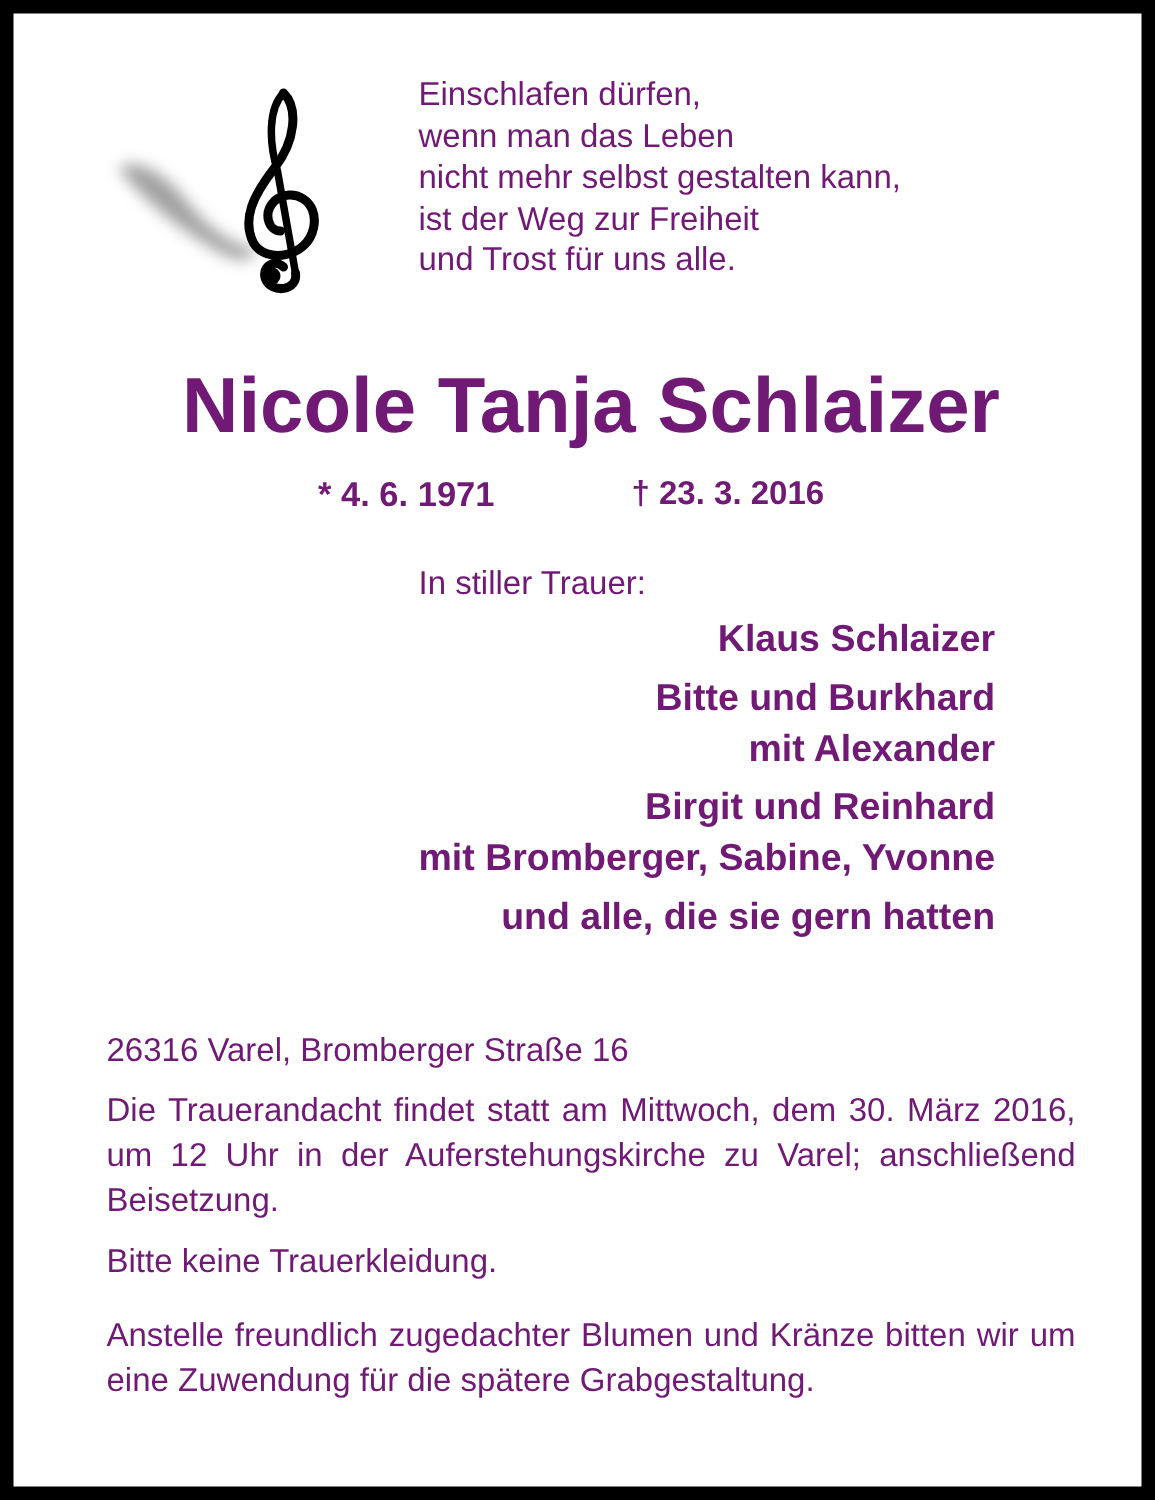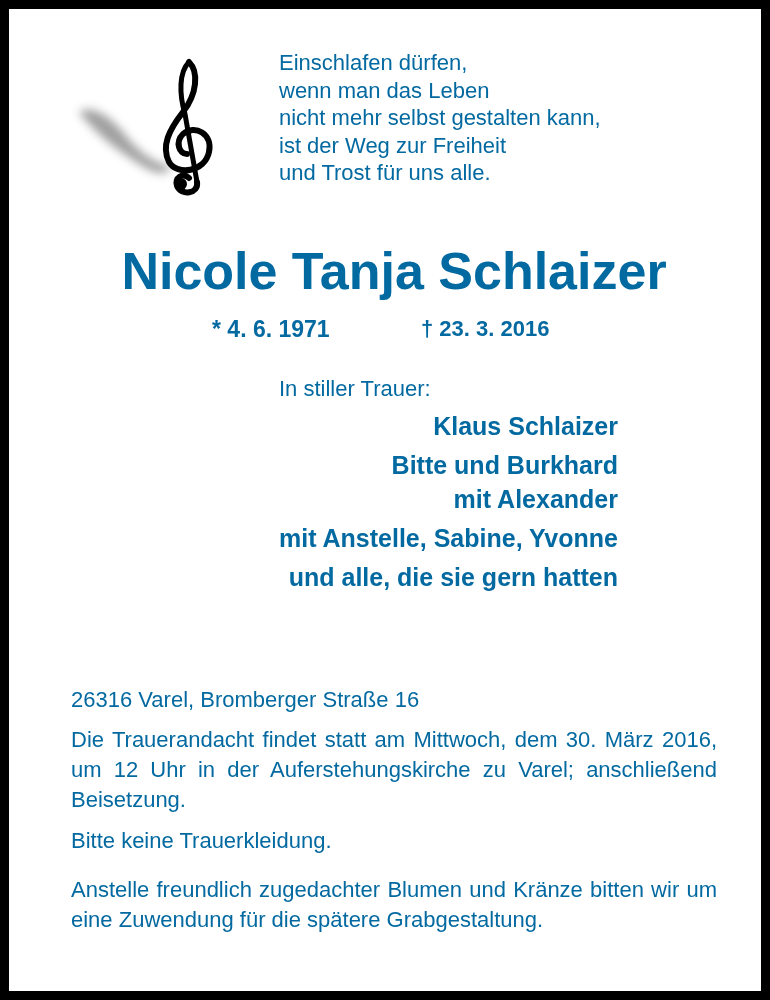--- a/index.html
+++ b/index.html
@@ -4,21 +4,21 @@
   <style>
     html, body { margin: 0; padding: 0; background: #ffffff; }
     body { width: 770px; height: 1000px; position: relative; overflow: hidden; }
     .frame {
       position: absolute; left: 0; top: 0;
       width: 770px; height: 1000px;
       box-sizing: border-box;
       border: 9px solid #000000;
       background: #ffffff;
     }
-    .txt { font-family: "Liberation Sans", sans-serif; color: #0369a1; position: absolute; margin: 0; }
+    .txt { font-family: "Liberation Sans", sans-serif; color: #701a75; position: absolute; margin: 0; }
     .clef { position: absolute; left: 62px; top: 45px; width: 160px; height: 145px; }
     .poem { left: 270px; top: 40px; font-size: 22px; line-height: 27.5px; white-space: nowrap; }
     .poem div { height: 27.5px; }
     .name { left: 0; width: 770px; top: 230px; text-align: center; font-size: 52px; font-weight: bold; line-height: 64px; white-space: nowrap; }
     .birth { left: 203px; top: 305px; font-size: 23px; font-weight: bold; line-height: 30px; white-space: nowrap; }
     .death { left: 412px; top: 305px; font-size: 22px; font-weight: bold; line-height: 30px; white-space: nowrap; }
     .mourners { left: 270px; top: 365px; }
     .intro { font-size: 22px; line-height: 30px; font-weight: normal; white-space: nowrap; }
     .group { font-size: 25px; font-weight: bold; line-height: 34px; white-space: nowrap; margin-top: 5px; }
     .group div { height: 34px; text-align: right; }
@@ -64,21 +64,22 @@
   <div class="txt mourners">
     <div class="intro">In stiller Trauer:</div>
     <div class="group">
       <div>Klaus Schlaizer</div>
     </div>
     <div class="group">
       <div>Bitte und Burkhard</div>
       <div>mit Alexander</div>
     </div>
     <div class="group">
-      <div>mit Anstelle, Sabine, Yvonne</div>
+      <div>Birgit und Reinhard</div>
+      <div>mit Bromberger, Sabine, Yvonne</div>
     </div>
     <div class="group">
       <div>und alle, die sie gern hatten</div>
     </div>
   </div>
 
   <div class="txt block address">26316 Varel, Bromberger Straße 16</div>
   <div class="txt block service">Die Trauerandacht findet statt am Mittwoch, dem 30. März 2016, um 12 Uhr in der Auferstehungskirche zu Varel; anschließend Beisetzung.</div>
   <div class="txt block clothing">Bitte keine Trauerkleidung.</div>
   <div class="txt block donation">Anstelle freundlich zugedachter Blumen und Kränze bitten wir um eine Zuwendung für die spätere Grab­gestaltung.</div>

